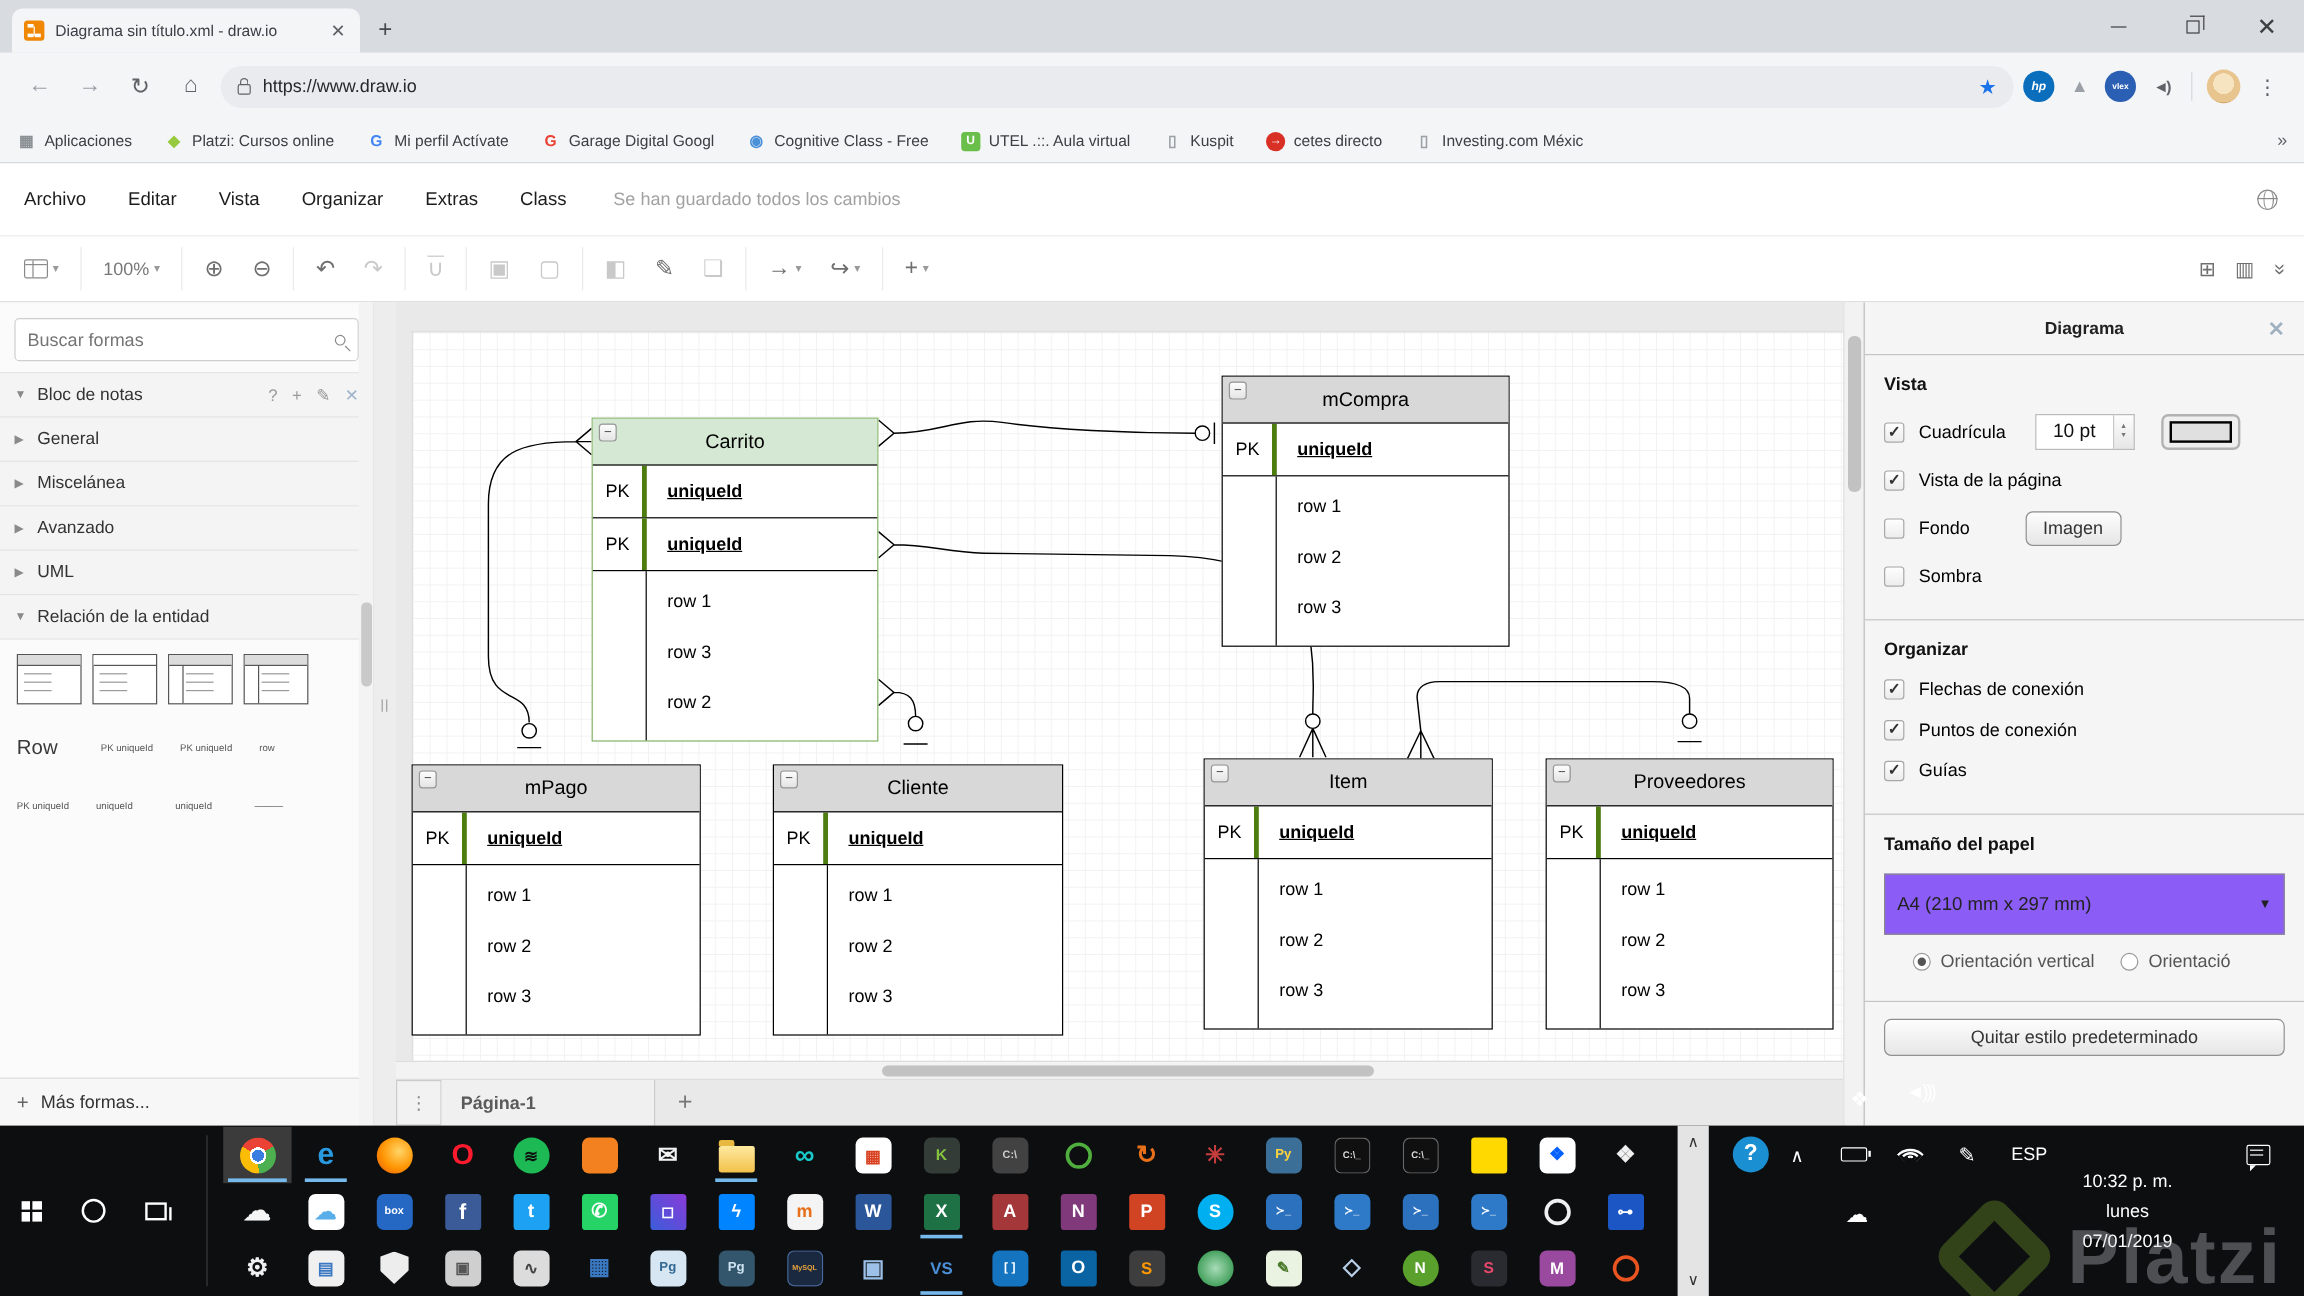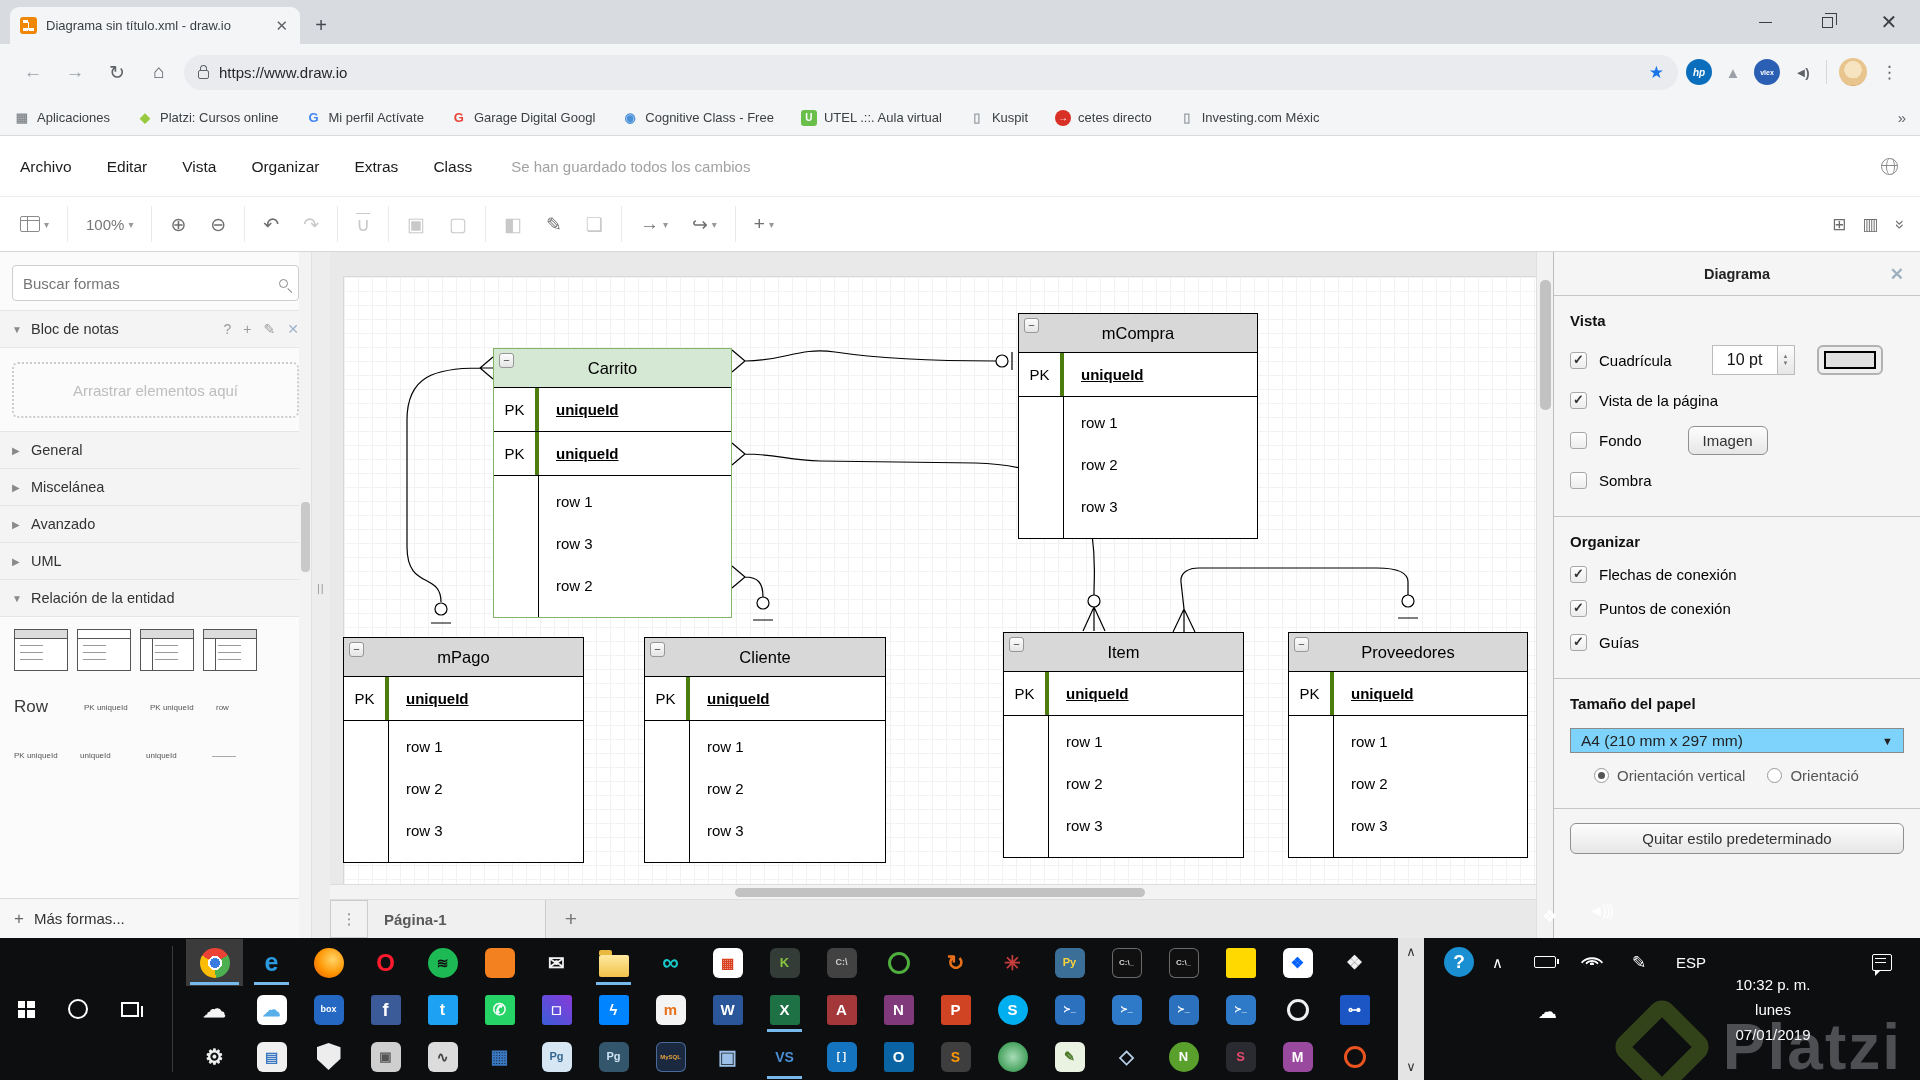--- a/index.html
+++ b/index.html
@@ -172,34 +172,34 @@
     border-bottom:1px solid #c5c5c5; font-weight:bold; font-size:14.5px; color:#222; }
   .p-close { position:absolute; right:16px; top:12px; color:#9fb0c0; font-size:17px; font-weight:bold; }
   .p-sec { padding:16px 16px 6px 16px; }
   .p-h { font-weight:bold; font-size:15px; color:#111; margin-bottom:16px; }
   .p-row { display:flex; align-items:center; gap:12px; margin-bottom:17px; }
   .p-lbl { font-size:15px; color:#000000; }
   .cb { width:17px; height:17px; border:1px solid #a8a8a8; border-radius:3px;
     background:linear-gradient(#fefefe,#ececec); display:inline-flex; align-items:center;
     justify-content:center; font-size:13px; color:#333; font-weight:bold; flex:none; }
   .cb.on::after { content:"✓"; margin-top:-2px; }
-  .numwrap { display:flex; margin-left:28px; height:30px; }
+  .numwrap { display:flex; margin-left:12px; height:30px; }
   .num { width:66px; border:1px solid #bbb; background:#fff; font-size:16px; text-align:center;
     font-family:"Liberation Sans", sans-serif; color:#111; }
   .spin { width:17px; border:1px solid #bbb; border-left:none; background:linear-gradient(#fdfdfd,#e6e6e6);
     display:flex; flex-direction:column; align-items:center; justify-content:center; font-size:6px;
     color:#777; line-height:7px; }
   .swatch { width:66px; height:30px; border:2px solid #b2b2b2; border-radius:6px; background:#efefef;
     display:flex; align-items:center; justify-content:center; margin-left:10px; }
   .sw-in { width:52px; height:18px; border:2px solid #000; background:#e0e0e0; }
   .p-btn { border:1px solid #909090; border-radius:6px; background:linear-gradient(#fdfdfd,#e6e6e6);
     font-size:15px; color:#333; padding:5px 14px; font-family:"Liberation Sans", sans-serif; }
   .p-btn.imagen { margin-left:34px; }
   .p-div { border-top:1px solid #c5c5c5; margin:4px 0 0 0; }
-  .selbox { height:25px; border:1px solid #8a8a8a; background:#7dd3fc; display:flex; align-items:center;
+  .selbox { height:51px; border:1px solid #8a8a8a; background:#8b5cf6; display:flex; align-items:center;
     padding:0 10px; font-size:15.5px; color:#222; margin-bottom:14px;gap:32px; }
   .selbox .sel-caret { margin-left:auto; font-size:11px; color:#222; }
   .rd-row { display:flex; align-items:center; gap:8px; padding-left:24px; margin-bottom:14px; }
   .rd { width:15px; height:15px; border:1px solid #999; border-radius:50%; background:#fff; flex:none; }
   .rd.on::after { content:""; display:block; width:7px; height:7px; margin:3px; border-radius:50%; background:#555; }
   .rd-lbl { font-size:15px; color:#555; white-space:nowrap; }
   .rd-lbl.clip { max-width:74px; overflow:hidden; }
   .p-buttons { padding:14px 16px 0 16px; display:flex; flex-direction:column; gap:7px; }
   .p-btn.wide { width:100%; height:31px; padding:0; }
 
@@ -431,23 +431,20 @@
     <div class="sec-row">
       <span class="sec-arrow">▼</span>
       <span class="sec-label">Bloc de notas</span>
       <span class="np-icons">
         <span>?</span>
         <span>+</span>
         <span>✎</span>
         <span class="x">✕</span>
       </span>
     </div>
-    <div class="dropzone">
-      <span>Arrastrar elementos aquí</span>
-    </div>
     <div id="sections">
         <div class="sec-row">
           <span class="sec-arrow">▶</span>
           <span class="sec-label">General</span>
         </div>
         <div class="sec-row">
           <span class="sec-arrow">▶</span>
           <span class="sec-label">Miscelánea</span>
         </div>
         <div class="sec-row">

